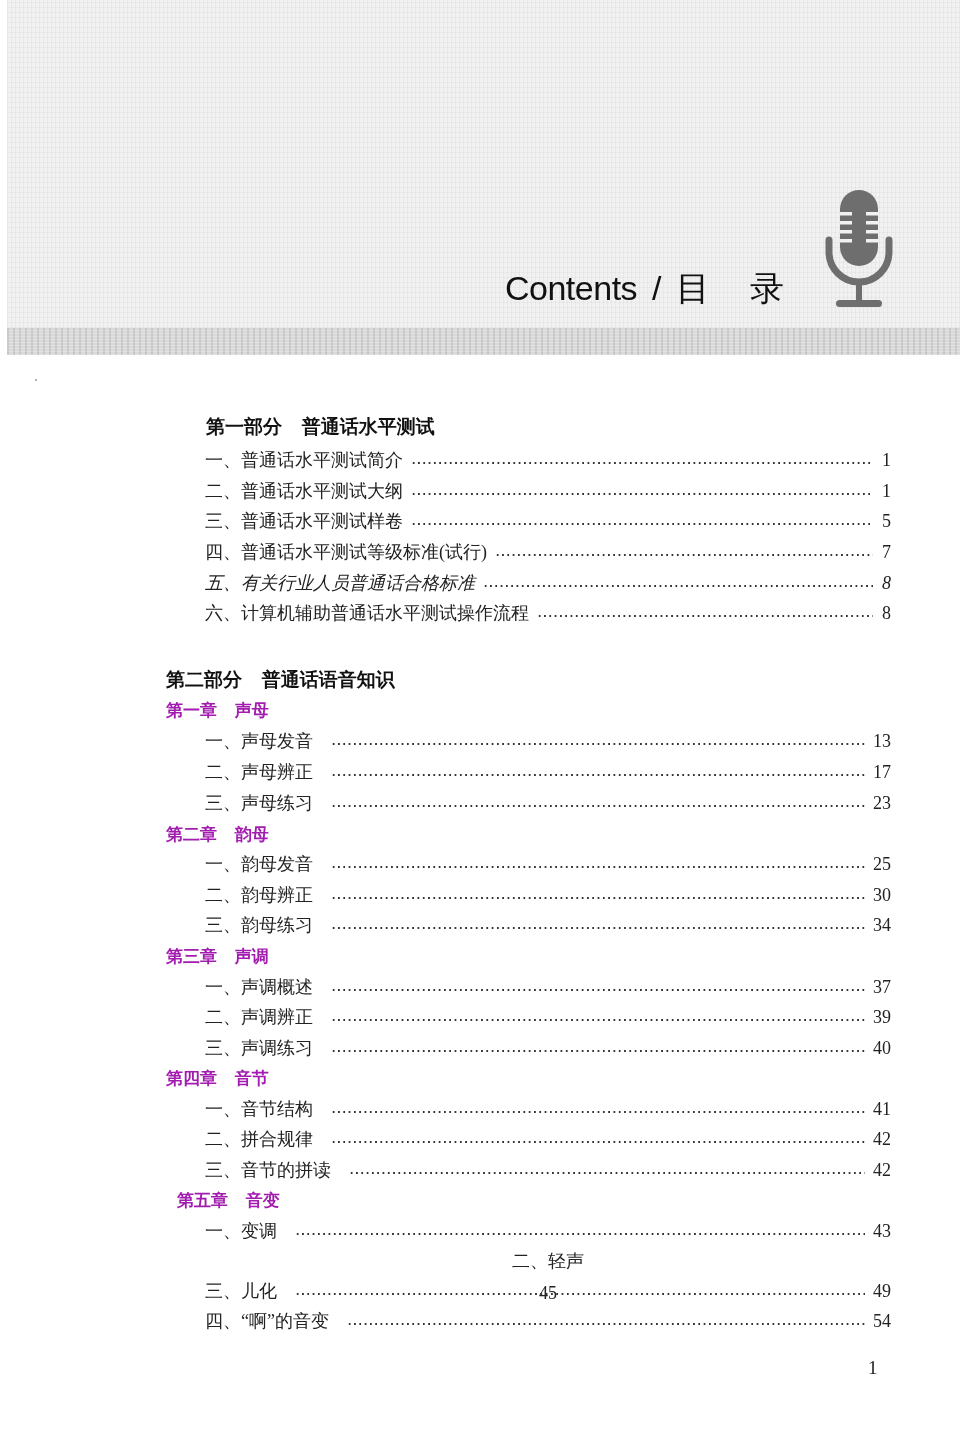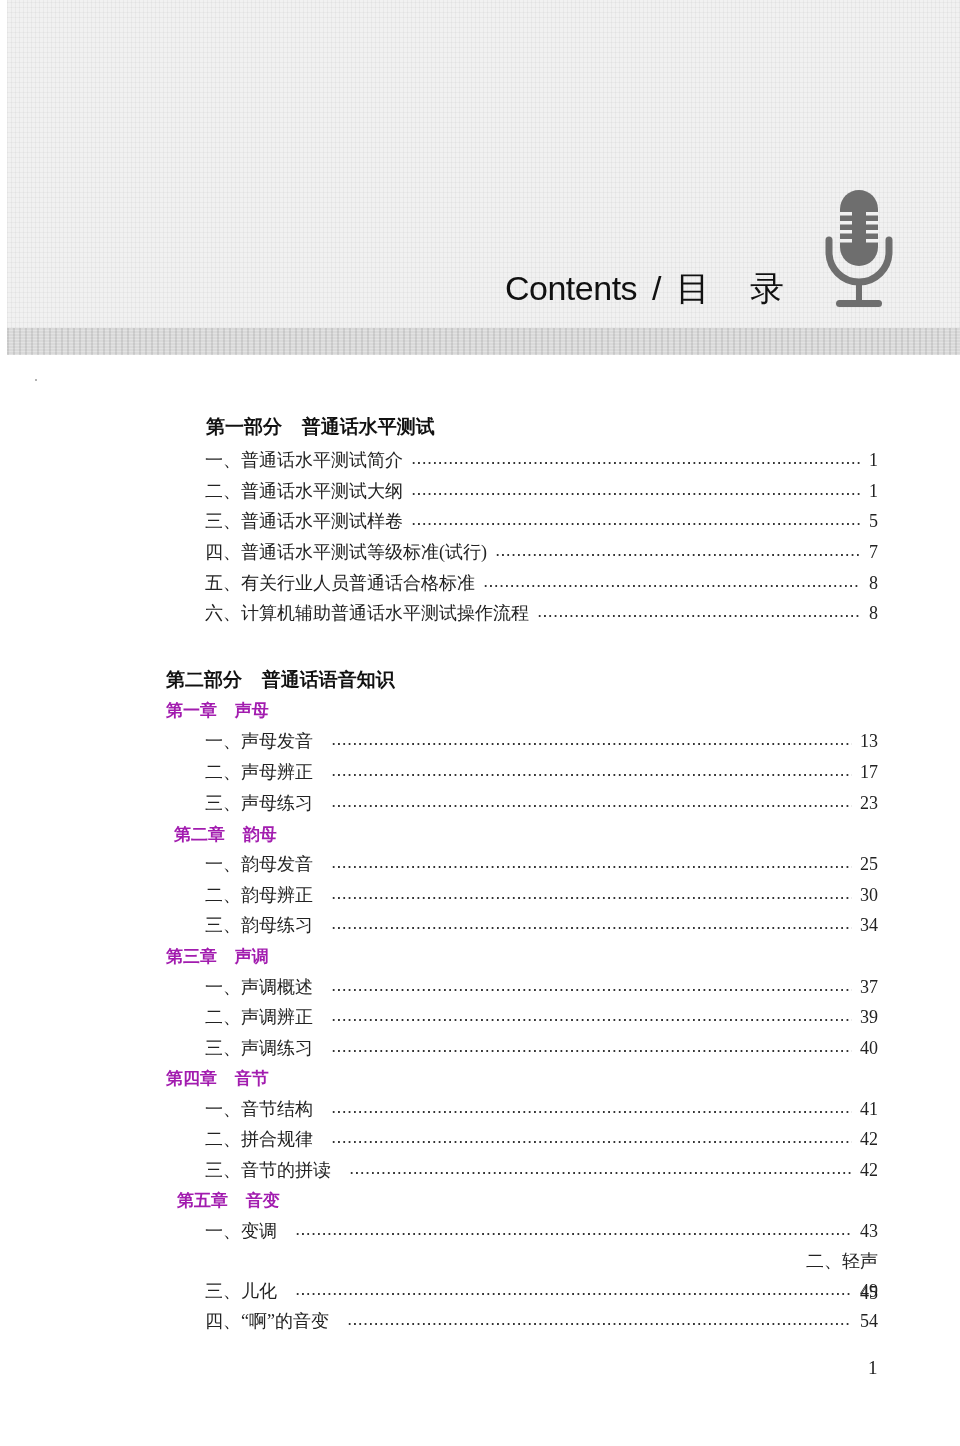--- a/index.html
+++ b/index.html
@@ -36,21 +36,21 @@
     position: absolute; left: 166px;
     font-family: "DejaVu Sans", "Liberation Sans", sans-serif;
     font-weight: bold; font-size: 19px; line-height: 26px; color: #111; white-space: pre;
   }
   .chapter-title {
     position: absolute; left: 166px;
     font-family: "DejaVu Sans", "Liberation Sans", sans-serif;
     font-weight: bold; font-size: 17px; line-height: 24px; color: #a21caf; white-space: pre;
   }
   .entry {
-    position: absolute; left: 205px; right: 82px; display: flex; align-items: flex-end;
+    position: absolute; left: 205px; right: 69px; display: flex; align-items: center;
     font-size: 18px; line-height: 24px; color: #222;
   }
   .entry .label { white-space: nowrap; flex: 0 0 auto; }
   .entry .leader {
     flex: 1 1 auto; margin: 0 8px; height: 2px; align-self: center; margin-top: 6px;
     background-image: radial-gradient(circle, #333 0.9px, transparent 1.1px);
     background-size: 5.3px 2px; background-repeat: repeat-x; background-position: left center;
   }
   .entry .page { flex: 0 0 auto; text-align: right; min-width: 10px; }
   .folio {
@@ -105,21 +105,21 @@
   <div class="entry" style="top:509px;">
     <span class="label">三、普通话水平测试样卷</span>
     <span class="leader"></span>
     <span class="page">5</span>
   </div>
   <div class="entry" style="top:540px;">
     <span class="label">四、普通话水平测试等级标准(试行)</span>
     <span class="leader"></span>
     <span class="page">7</span>
   </div>
-  <div class="entry" style="top:571px;">
+  <div class="entry" style="top:571px;font-style:italic;">
     <span class="label">五、有关行业人员普通话合格标准</span>
     <span class="leader"></span>
     <span class="page">8</span>
   </div>
   <div class="entry" style="top:601px;">
     <span class="label">六、计算机辅助普通话水平测试操作流程</span>
     <span class="leader"></span>
     <span class="page">8</span>
   </div>
 
@@ -135,21 +135,21 @@
     <span class="label">二、声母辨正</span>
     <span class="leader" style="margin-left:18px;"></span>
     <span class="page">17</span>
   </div>
   <div class="entry" style="top:791px;">
     <span class="label">三、声母练习</span>
     <span class="leader" style="margin-left:18px;"></span>
     <span class="page">23</span>
   </div>
 
-  <div class="chapter-title" style="top:822px;margin-left:8px;">第二章   韵母</div>
+  <div class="chapter-title" style="top:822px;">第二章   韵母</div>
   <div class="entry" style="top:852px;">
     <span class="label">一、韵母发音</span>
     <span class="leader" style="margin-left:18px;"></span>
     <span class="page">25</span>
   </div>
   <div class="entry" style="top:883px;">
     <span class="label">二、韵母辨正</span>
     <span class="leader" style="margin-left:18px;"></span>
     <span class="page">30</span>
   </div>

